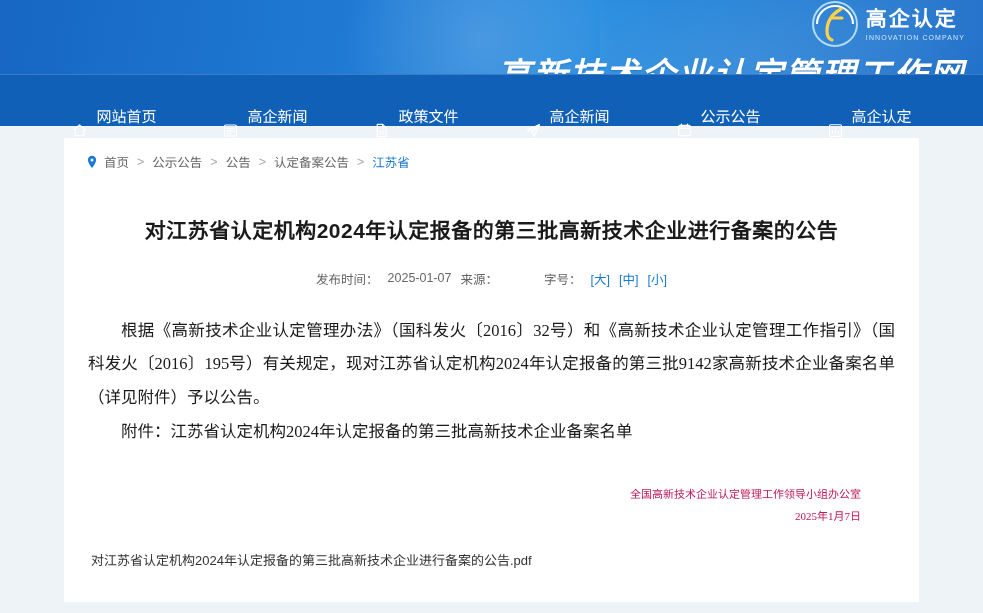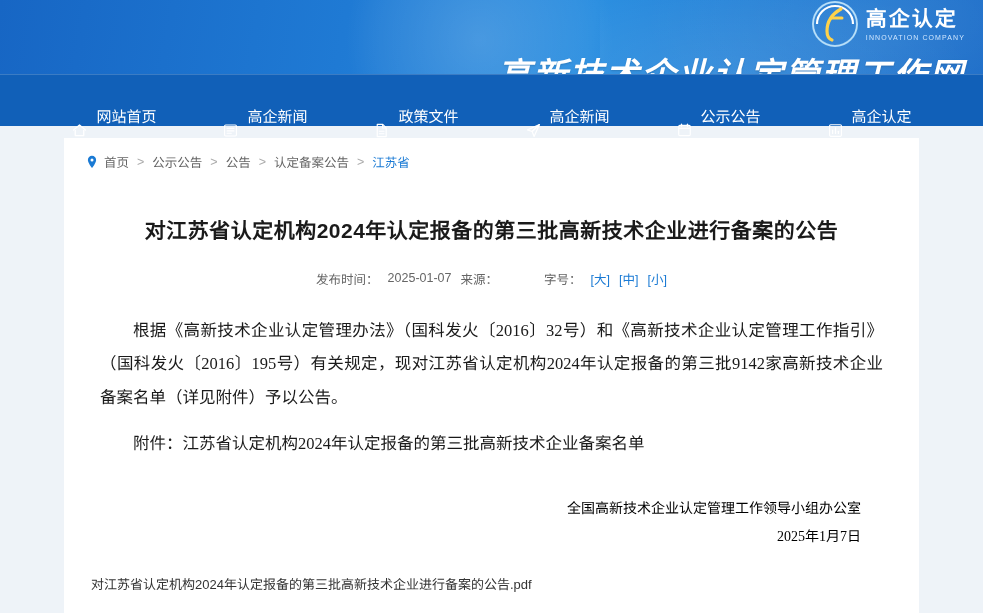--- a/index.html
+++ b/index.html
@@ -203,31 +203,31 @@
   .fontsize-link { color: #1a7ad4; cursor: pointer; text-decoration: none; }
 
   .doc-body {
     margin: 26px 24px 0 24px;
     font-family: "Liberation Serif", serif;
     font-size: 16.5px;
     line-height: 2.05;
     color: #1a1a1a;
     text-align: justify;
   }
-  .doc-body p { margin: 12px; }
+  .doc-body p { margin: 0; }
   .doc-p-indent { text-indent: 2em; }
   .attach-line { margin-top: 30px; text-indent: 2em; }
   .sign-block {
     margin-top: 34px;
     text-align: right;
     padding-right: 58px;
     font-family: "Liberation Serif", serif;
-    font-size: 14px;
+    font-size: 11px;
     line-height: 2.05;
-    color: #000000;
+    color: #be185d;
   }
   .attachment-file {
     margin: 22px 0 0 27px;
     font-size: 13px;
     color: #333;
     font-family: "Liberation Sans", sans-serif;
     cursor: pointer;
   }
 </style>
 </head>

